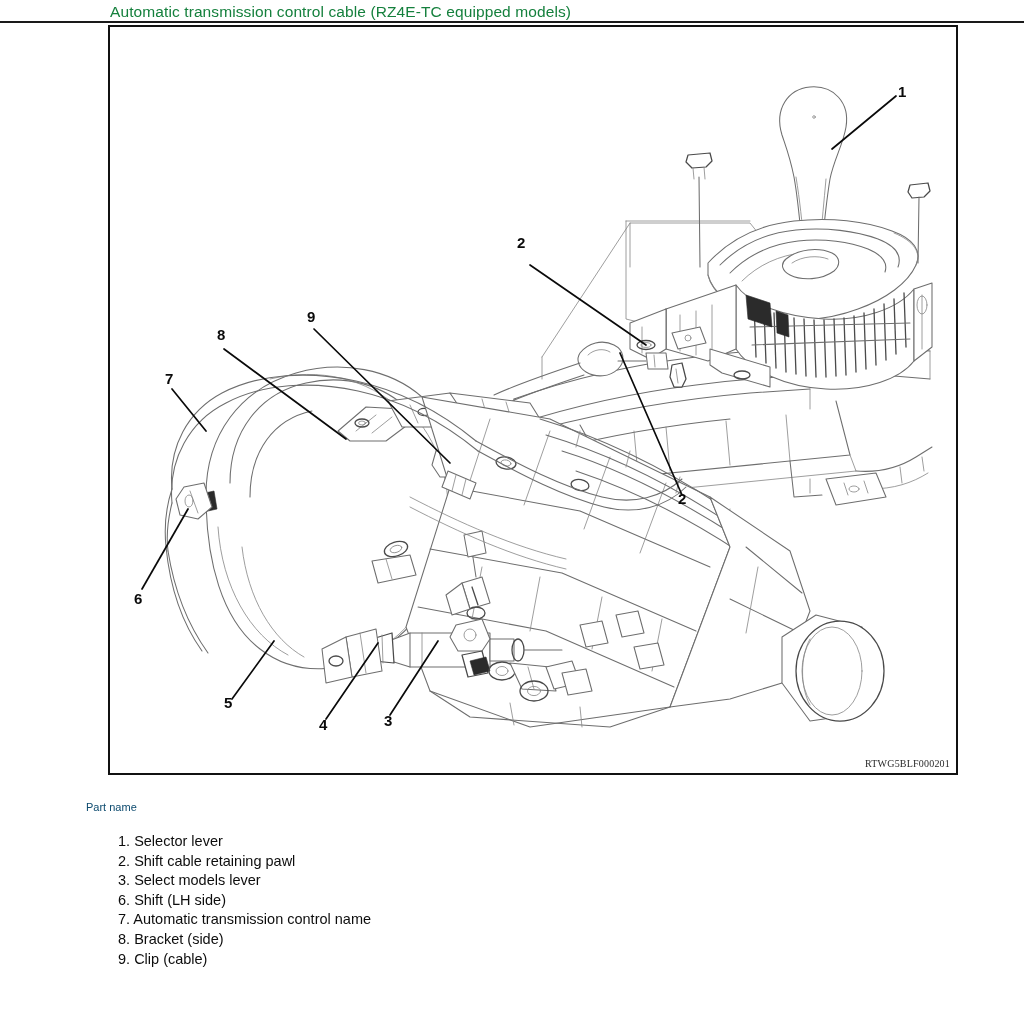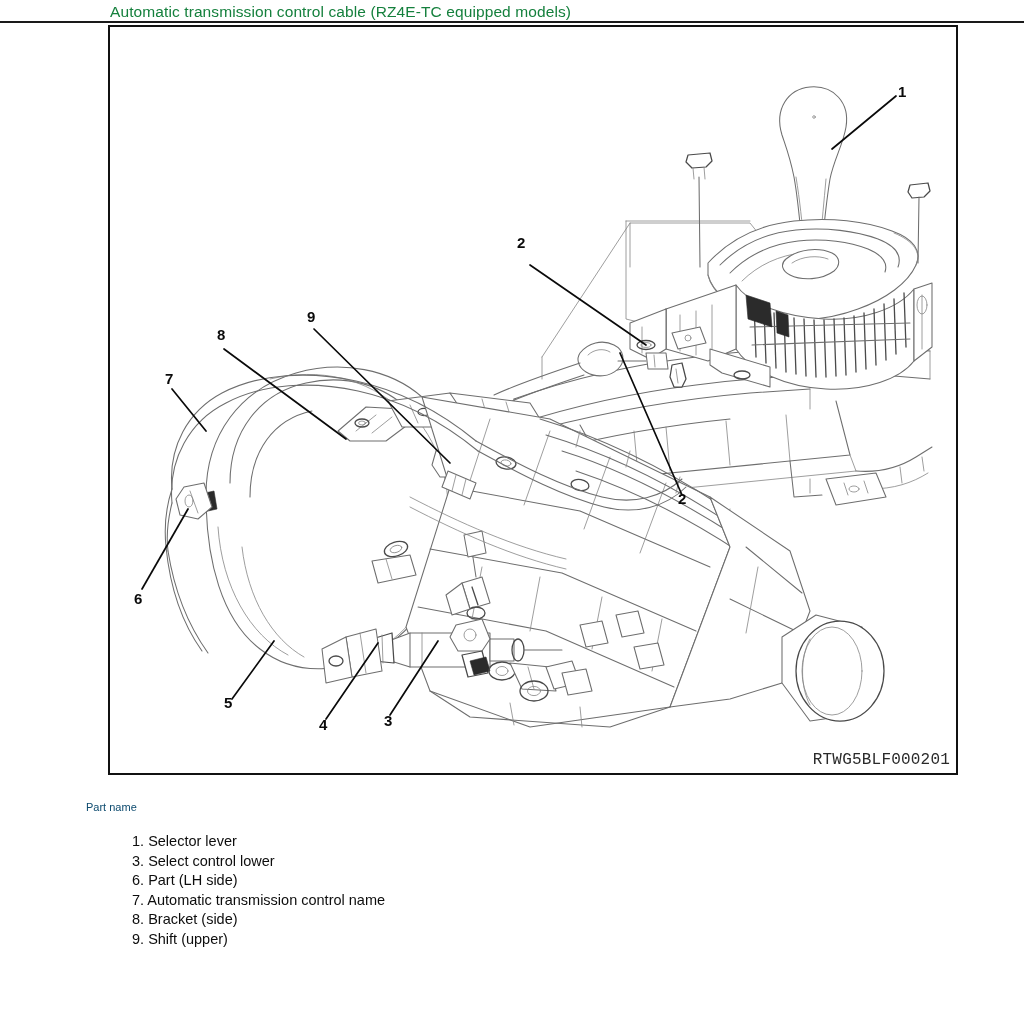--- a/index.html
+++ b/index.html
@@ -63,24 +63,24 @@
     width: 846px;
     height: 746px;
     display: block;
   }
 
   
   .figure-code {
     position: absolute;
     right: 6px;
     bottom: 4px;
-    font-size: 16px;
+    font-size: 10px;
     letter-spacing: 0.2px;
     color: #2a2a2a;
-    font-family: Liberation Mono, monospace;
+    font-family: Liberation Serif, serif;
     margin-left: 10px;
   }
 
   
   .callout {
     position: absolute;
     font-size: 15px;
     font-weight: 700;
     color: #0a0a0a;
     line-height: 1;
@@ -91,21 +91,21 @@
   .parts-heading {
     position: absolute;
     left: 86px;
     top: 797px;
     font-size: 11px;
     line-height: 20px;
     color: #0c4a6e;
   }
   .parts-list {
     position: absolute;
-    left: 132px;
+    left: 118px;
     top: 832px;
     margin: 0;
     padding: 0;
     list-style: none;
   }
   .parts-list li {
     font-size: 14.5px;
     line-height: 19.6px;
     color: #0d0d0d;
     white-space: nowrap;
@@ -501,18 +501,19 @@
     <div class="callout" style="left:407px;  top:208px;">2</div>
 
     <div class="figure-code">RTWG5BLF000201</div>
   </div>
 </div>
 
 <div class="parts-heading">Part name</div>
 
 <ul class="parts-list">
   <li><span class="part-num">1.</span> <span class="part-label">Selector lever</span></li>
-  <li><span class="part-num">3.</span> <span class="part-label">Select control lower</span></li>
-  <li><span class="part-num">6.</span> <span class="part-label">Part (LH side)</span></li>
+  <li><span class="part-num">2.</span> <span class="part-label">Shift cable retaining pawl</span></li>
+  <li><span class="part-num">3.</span> <span class="part-label">Select models lever</span></li>
+  <li><span class="part-num">6.</span> <span class="part-label">Shift (LH side)</span></li>
   <li><span class="part-num">7.</span> <span class="part-label">Automatic transmission control name</span></li>
   <li><span class="part-num">8.</span> <span class="part-label">Bracket (side)</span></li>
-  <li><span class="part-num">9.</span> <span class="part-label">Shift (upper)</span></li>
+  <li><span class="part-num">9.</span> <span class="part-label">Clip (cable)</span></li>
 </ul>
 
 </body></html>

